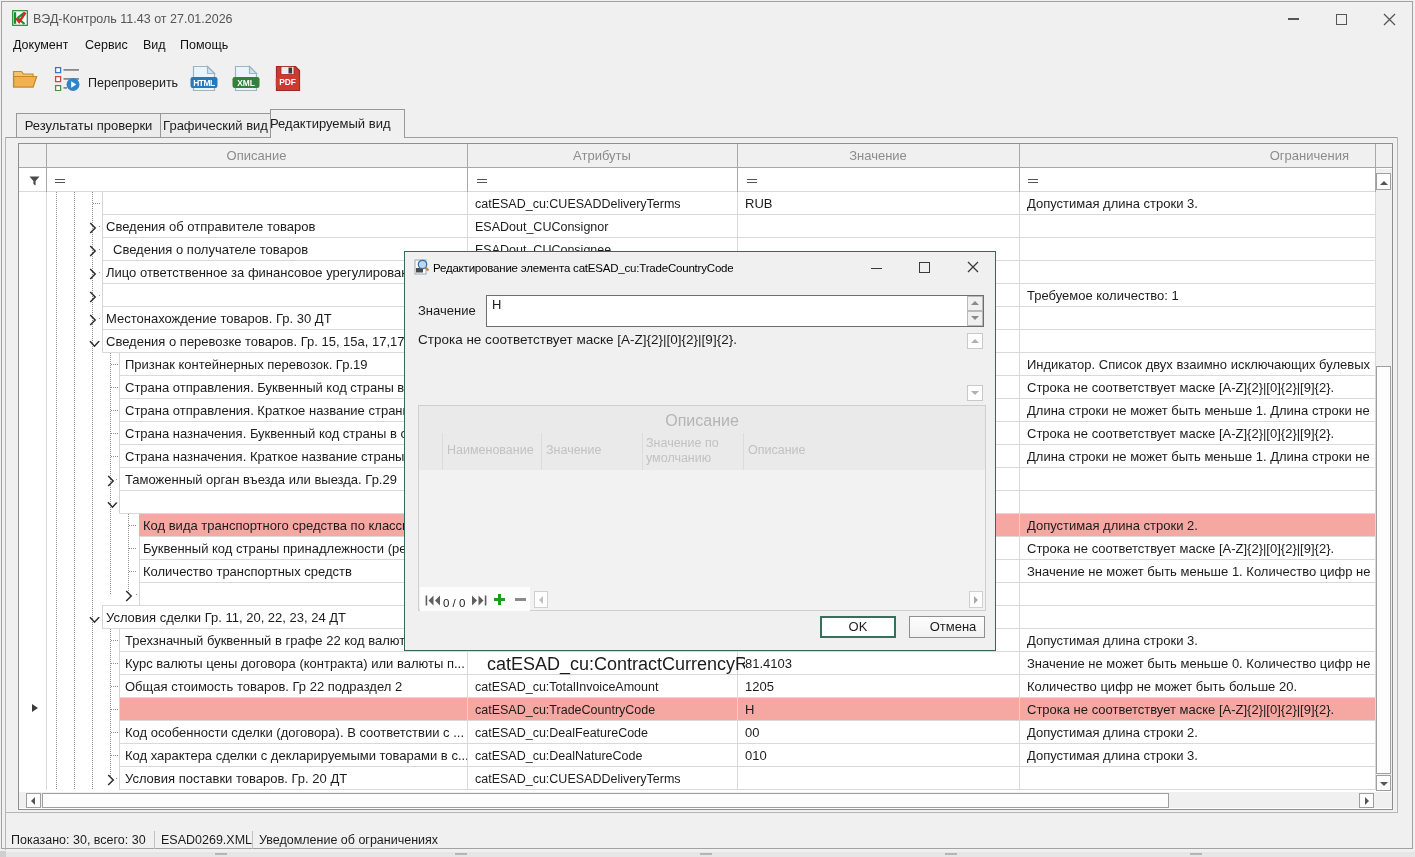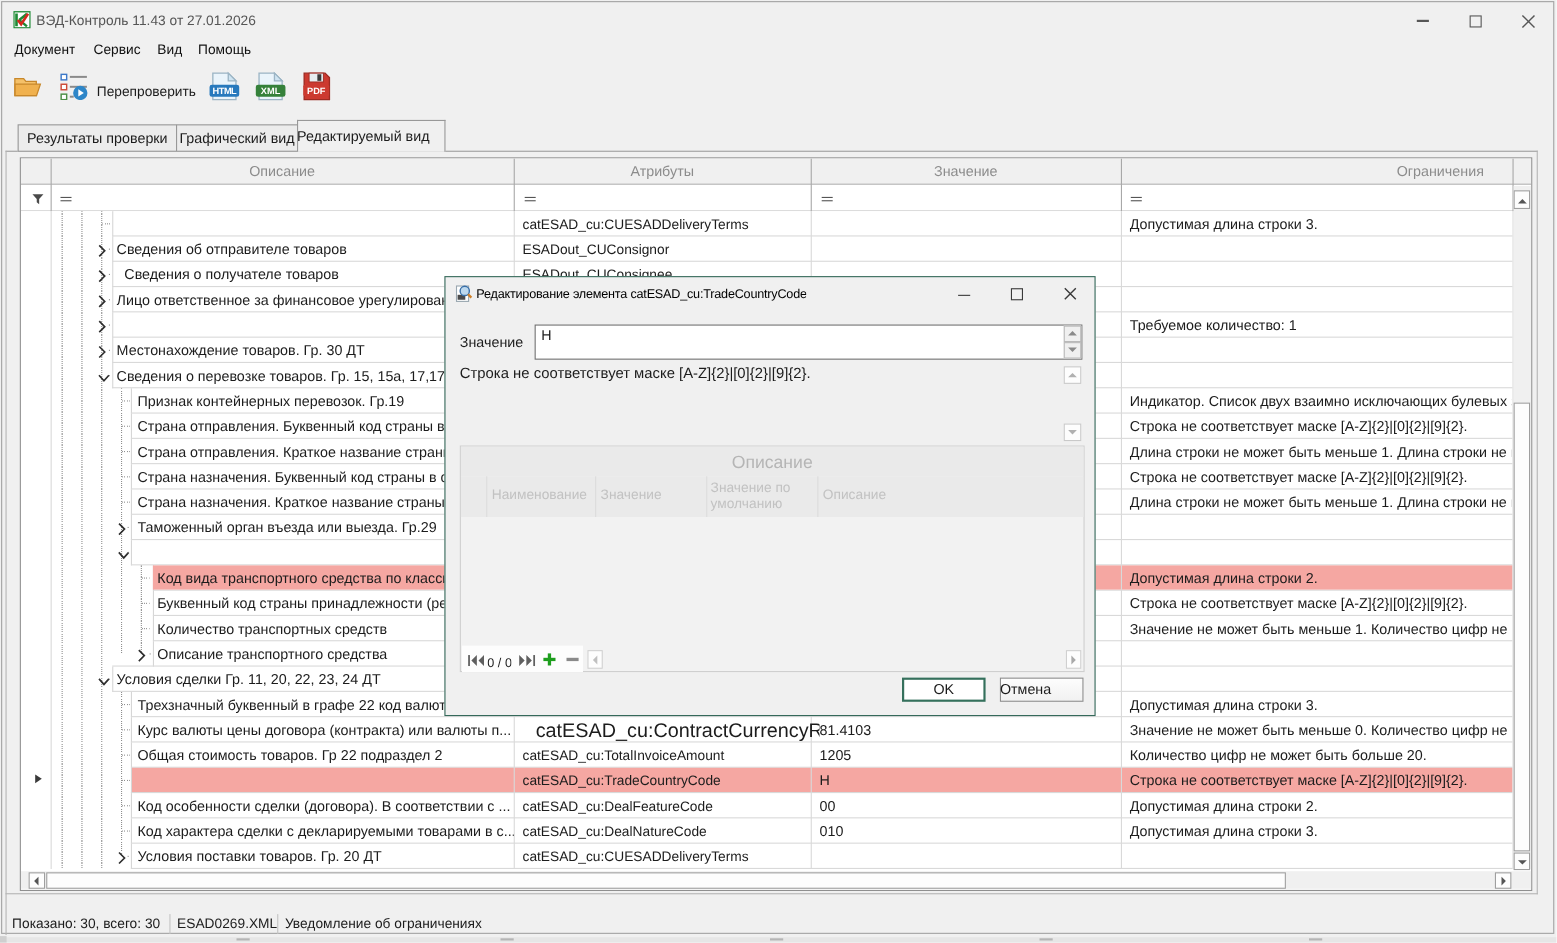--- a/index.html
+++ b/index.html
@@ -164,20 +164,21 @@
 <div class="a" style="left:1356px;top:0;width:1px;height:48px;background:#a8a8a8"></div>
 <div class="a" style="left:1356px;top:48px;width:1px;height:598px;background:#d9d9d9"></div>
 <div class="dot-v" style="left:37px;top:48px;height:598px"></div>
 <div class="dot-v" style="left:55px;top:48px;height:598px"></div>
 <div class="dot-v" style="left:73px;top:48px;height:598px"></div>
 <div class="dot-v" style="left:91px;top:209px;height:241px"></div>
 <div class="dot-v" style="left:91px;top:485px;height:149px"></div>
 <div class="dot-v" style="left:109px;top:370px;height:80px"></div>
 <div class="dot-h" style="left:74px;top:59px;width:7px"></div>
 <div class="t" style="left:456px;top:49px;width:258px;font-size:12.5px">catESAD_cu:CUESADDeliveryTerms</div>
+<div class="t" style="left:726px;top:49px;width:270px">RUB</div>
 <div class="t" style="left:1008px;top:49px;width:347px">Допустимая длина строки 3.</div>
 <svg class="a" style="left:70px;top:78px" width="8" height="12" viewBox="0 0 8 12">
       <path d="M1.2 1l5 5-5 5" stroke="#2e2e2e" stroke-width="1.5" fill="none"></path>
     </svg>
 <div class="a" style="left:80px;top:82px;width:1px;height:1px;background:#8f8f8f"></div>
 <div class="t" style="left:456px;top:72px;width:258px;font-size:12.5px">ESADout_CUConsignor</div>
 <div class="t" style="left:87px;width:361px;top:72px">Сведения об отправителе товаров</div>
 <svg class="a" style="left:70px;top:101px" width="8" height="12" viewBox="0 0 8 12">
       <path d="M1.2 1l5 5-5 5" stroke="#2e2e2e" stroke-width="1.5" fill="none"></path>
     </svg>
@@ -234,21 +235,20 @@
 <div class="dot-h" style="left:110px;top:404px;width:7px"></div>
 <div class="t" style="left:124px;width:324px;top:394px">Буквенный код страны принадлежности (регистраци</div>
 <div class="t" style="left:1008px;top:394px;width:347px">Строка не соответствует маске [A-Z]{2}|[0]{2}|[9]{2}.</div>
 <div class="dot-h" style="left:110px;top:427px;width:7px"></div>
 <div class="t" style="left:124px;width:324px;top:417px">Количество транспортных средств</div>
 <div class="t" style="left:1008px;top:417px;width:347px">Значение не может быть меньше 1. Количество цифр не может</div>
 <svg class="a" style="left:106px;top:446px" width="8" height="12" viewBox="0 0 8 12">
       <path d="M1.2 1l5 5-5 5" stroke="#2e2e2e" stroke-width="1.5" fill="none"></path>
     </svg>
 <div class="a" style="left:117px;top:450px;width:1px;height:1px;background:#8f8f8f"></div>
-<div class="t" style="left:124px;width:324px;top:440px">Описание транспортного средства</div>
 <svg class="a" style="left:69.5px;top:472px" width="11" height="8" viewBox="0 0 11 8">
       <path d="M1 1.2l4.5 5 4.5-5" stroke="#2e2e2e" stroke-width="1.5" fill="none"></path>
     </svg>
 <div class="a" style="left:80px;top:473px;width:1px;height:1px;background:#8f8f8f"></div>
 <div class="t" style="left:87px;width:361px;top:463px">Условия сделки Гр. 11, 20, 22, 23, 24 ДТ</div>
 <div class="dot-h" style="left:92px;top:496px;width:7px"></div>
 <div class="t" style="left:106px;width:342px;top:486px">Трехзначный буквенный в графе 22 код валюты цены</div>
 <div class="t" style="left:1008px;top:486px;width:347px">Допустимая длина строки 3.</div>
 <div class="dot-h" style="left:92px;top:519px;width:7px"></div>
 <div class="t" style="left:106px;width:342px;top:509px">Курс валюты цены договора (контракта) или валюты п...</div>
@@ -345,18 +345,18 @@
 <div class="a" style="left:79px;top:188px;width:3px;height:11px;background:#1e9e1e"></div>
 <div class="a" style="left:96px;top:192px;width:11px;height:3px;background:#8a8a8a"></div>
 <div class="sbbox" style="left:115px;top:185px;width:14px;height:17px;border-color:#d0d0d0"></div>
 <div class="arr" style="left:120px;top:190px;border-right:4px solid #c0c0c0;border-top:4px solid transparent;border-bottom:4px solid transparent"></div>
 <div class="sbbox" style="left:550px;top:185px;width:14px;height:17px;border-color:#d0d0d0"></div>
 <div class="arr" style="left:555px;top:190px;border-left:4px solid #a9a9a9;border-top:4px solid transparent;border-bottom:4px solid transparent"></div>
 </div>
 <div class="a" style="left:415px;top:364px;width:76px;height:22px;background:#fff;border:2px solid #35705c"></div>
 <div class="t" style="left:415px;top:364px;width:76px;text-align:center;font-size:13px">OK</div>
 <div class="a" style="left:504px;top:364px;width:76px;height:22px;background:linear-gradient(#fdfdfd,#f1f1f1);border:1px solid #8f8f8f"></div>
-<div class="t" style="left:504px;top:364px;width:88px;text-align:left;font-size:13px">Отмена</div>
+<div class="t" style="left:504px;top:364px;width:88px;text-align:center;font-size:13px">Отмена</div>
 </div>
 <div class="t" style="left:11px;top:829px;font-size:12.5px">Показано: 30, всего: 30</div>
 <div class="a" style="left:154px;top:831px;width:1px;height:18px;background:#c3c3c3"></div>
 <div class="t" style="left:161px;top:829px;font-size:12.5px">ESAD0269.XML</div>
 <div class="a" style="left:252px;top:831px;width:1px;height:18px;background:#c3c3c3"></div>
 <div class="t" style="left:259px;top:829px;font-size:12.5px">Уведомление об ограничениях</div>
 </body></html>

